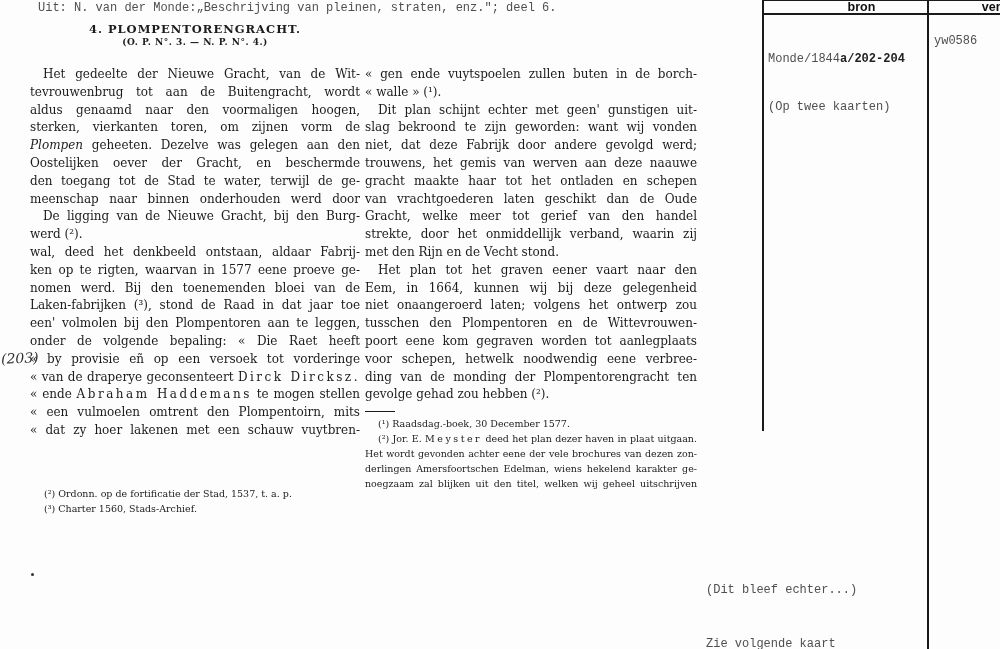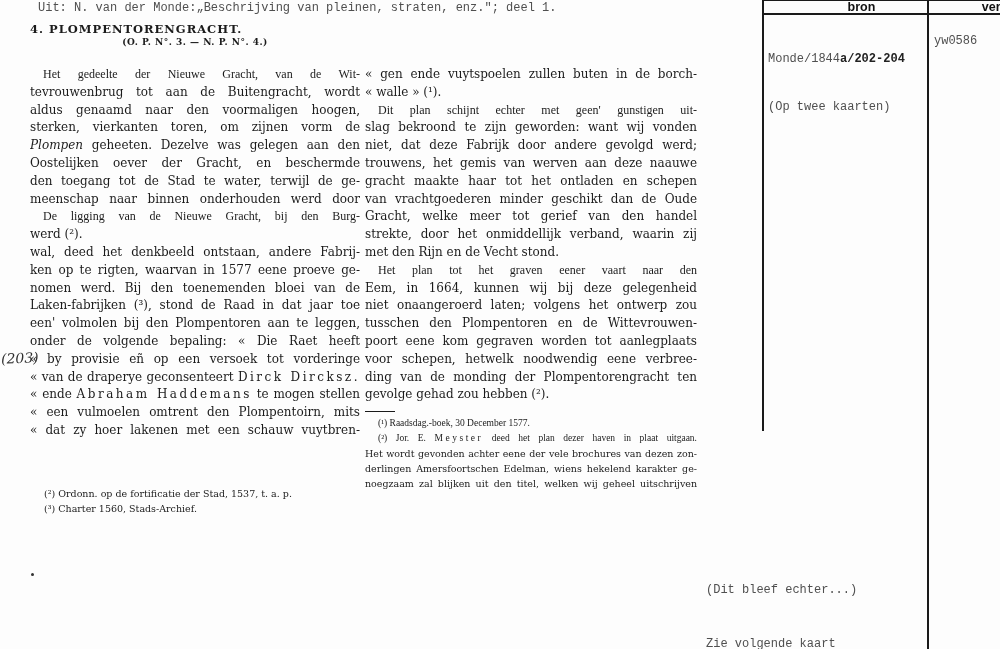--- a/index.html
+++ b/index.html
@@ -2,30 +2,30 @@
 <html><head>
 <meta charset="utf-8">
 <style>
   html,body{margin:0;padding:0;background:#e8e8e8;}
   .sheet{
     position:relative;width:1000px;height:649px;background:#fdfdfd;
     overflow:hidden;font-family:"DejaVu Serif", serif;color:#1b1b1b;
   }
   .typed{font-family:"Liberation Mono", monospace;color:#4f4f4f;}
   .src-note{position:absolute;left:38px;top:1px;font-size:12px;white-space:pre;}
-  .page-title{position:absolute;left:30px;top:22px;width:330px;text-align:left;
+  .page-title{position:absolute;left:30px;top:22px;width:330px;text-align:center;
     font-weight:700;font-size:11.5px;letter-spacing:1px;}
   .page-subtitle{position:absolute;left:30px;top:37px;width:330px;text-align:center;
     font-weight:700;font-size:9px;letter-spacing:0.5px;}
   .bookcol{position:absolute;font-size:12px;line-height:17.8px;overflow:hidden;}
   .col-left{left:30px;top:66px;width:330px;}
   .col-right{left:365px;top:66px;width:332px;}
   .bl{text-align:justify;text-align-last:justify;}
   .bl.end{text-align-last:left;}
-  .bl.ind{text-indent:13px;font-family:Liberation Serif, serif;}
+  .bl.ind{text-indent:13px;}
   .it{font-style:italic;}
   .sp2{letter-spacing:2.5px;margin-top:12px;}
   .fnotes{position:absolute;font-size:9.5px;line-height:15px;overflow:hidden;}
   .fn-left{left:44px;top:486px;width:316px;}
   .fn-right{left:365px;top:416px;width:332px;}
   .fnrule{position:absolute;left:365px;top:411px;width:30px;height:0;
     border-top:1.5px solid #1a1a1a;}
   .margin-note{position:absolute;left:1px;top:350px;font-size:14px;font-style:italic;
     color:#2e2e2e;transform:rotate(-2deg);}
   .vline{position:absolute;width:2px;background:#1a1a1a;}
@@ -42,57 +42,57 @@
   .cell-bron .bold{color:#222;font-weight:700;}
   .cell-verwerkt{position:absolute;left:934px;top:34px;font-size:12px;}
   .note-bottom{position:absolute;left:706px;top:545px;font-size:12px;line-height:18px;white-space:pre;}
   .speck{position:absolute;left:31px;top:573px;width:3px;height:3px;background:#333;border-radius:50%;}
 </style>
 </head>
 <body>
 
 <div class="sheet">
 
-  <div class="typed src-note">Uit: N. van der Monde:„Beschrijving van pleinen, straten, enz."; deel 1.</div>
+  <div class="typed src-note">Uit: N. van der Monde:„Beschrijving van pleinen, straten, enz."; deel 6.</div>
 
   <div class="page-title">4. PLOMPENTORENGRACHT.</div>
   <div class="page-subtitle">(O. P. N°. 3. — N. P. N°. 4.)</div>
 
   <div class="bookcol col-left" id="colL">
       <div class="bl ind"><span>Het gedeelte der Nieuwe Gracht, van de Wit-</span></div>
       <div class="bl"><span>tevrouwenbrug tot aan de Buitengracht, wordt</span></div>
       <div class="bl"><span>aldus genaamd naar den voormaligen hoogen,</span></div>
       <div class="bl"><span>sterken, vierkanten toren, om zijnen vorm de</span></div>
       <div class="bl"><span class="it">Plompen</span><span> geheeten. Dezelve was gelegen aan den</span></div>
       <div class="bl"><span>Oostelijken oever der Gracht, en beschermde</span></div>
       <div class="bl"><span>den toegang tot de Stad te water, terwijl de ge-</span></div>
       <div class="bl"><span>meenschap naar binnen onderhouden werd door</span></div>
       <div class="bl ind"><span>De ligging van de Nieuwe Gracht, bij den Burg-</span></div>
       <div class="bl end"><span>werd (²).</span></div>
-      <div class="bl"><span>wal, deed het denkbeeld ontstaan, andere Fabrij-</span></div>
+      <div class="bl"><span>wal, deed het denkbeeld ontstaan, aldaar Fabrij-</span></div>
       <div class="bl"><span>ken op te rigten, waarvan in 1577 eene proeve ge-</span></div>
       <div class="bl"><span>nomen werd. Bij den toenemenden bloei van de</span></div>
       <div class="bl"><span>Laken-fabrijken (³), stond de Raad in dat jaar toe</span></div>
       <div class="bl"><span>een' volmolen bij den Plompentoren aan te leggen,</span></div>
       <div class="bl"><span>onder de volgende bepaling: « Die Raet heeft</span></div>
       <div class="bl"><span>« by provisie eñ op een versoek tot vorderinge</span></div>
       <div class="bl"><span>« van de draperye geconsenteert </span><span class="sp2">Dirck Dircksz.</span></div>
       <div class="bl"><span>« ende </span><span class="sp2">Abraham Haddemans</span><span> te mogen stellen</span></div>
       <div class="bl"><span>« een vulmoelen omtrent den Plompentoirn, mits</span></div>
       <div class="bl"><span>« dat zy hoer lakenen met een schauw vuytbren-</span></div>
     </div>
   <div class="bookcol col-right" id="colR">
       <div class="bl"><span>« gen ende vuytspoelen zullen buten in de borch-</span></div>
       <div class="bl end"><span>« walle » (¹).</span></div>
       <div class="bl ind"><span>Dit plan schijnt echter met geen' gunstigen uit-</span></div>
       <div class="bl"><span>slag bekroond te zijn geworden: want wij vonden</span></div>
       <div class="bl"><span>niet, dat deze Fabrijk door andere gevolgd werd;</span></div>
       <div class="bl"><span>trouwens, het gemis van werven aan deze naauwe</span></div>
       <div class="bl"><span>gracht maakte haar tot het ontladen en schepen</span></div>
-      <div class="bl"><span>van vrachtgoederen minder geschikt dan de Oude</span></div>
+      <div class="bl"><span>van vrachtgoederen laten geschikt dan de Oude</span></div>
       <div class="bl"><span>Gracht, welke meer tot gerief van den handel</span></div>
       <div class="bl"><span>strekte, door het onmiddellijk verband, waarin zij</span></div>
       <div class="bl end"><span>met den Rijn en de Vecht stond.</span></div>
       <div class="bl ind"><span>Het plan tot het graven eener vaart naar den</span></div>
       <div class="bl"><span>Eem, in 1664, kunnen wij bij deze gelegenheid</span></div>
       <div class="bl"><span>niet onaangeroerd laten; volgens het ontwerp zou</span></div>
       <div class="bl"><span>tusschen den Plompentoren en de Wittevrouwen-</span></div>
       <div class="bl"><span>poort eene kom gegraven worden tot aanlegplaats</span></div>
       <div class="bl"><span>voor schepen, hetwelk noodwendig eene verbree-</span></div>
       <div class="bl"><span>ding van de monding der Plompentorengracht ten</span></div>

